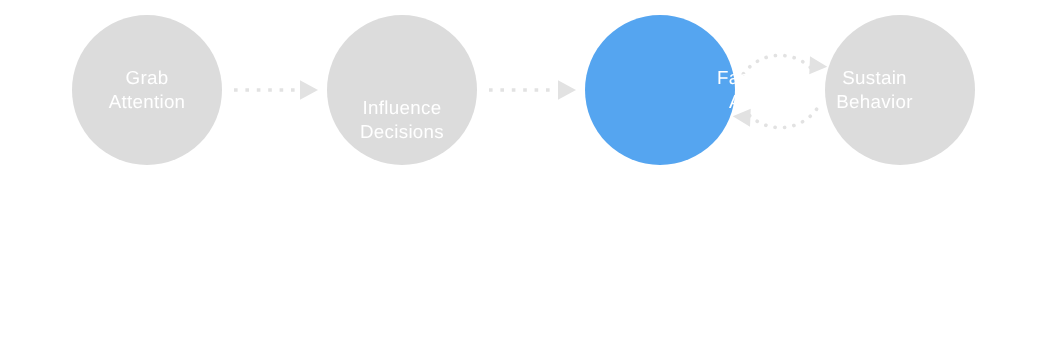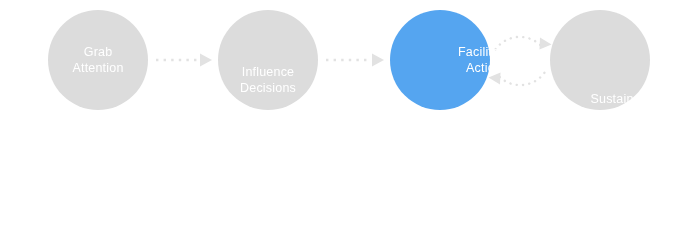--- a/index.html
+++ b/index.html
@@ -39,22 +39,22 @@
     line-height: 16px;
     font-weight: 400;
     letter-spacing: 0.2px;
     pointer-events: none;
     white-space: pre-line;
   }
 
   
   .node-label.n0 { left: 48px;  top: 44px; }
   .node-label.n1 { left: 218px; top: 44px; margin-top: 20px; }
-  .node-label.n2 { left: 390px; top: 44px; padding-left: 44px; }
-  .node-label.n3 { left: 562px; top: 44px; margin-top: 47px; }
+  .node-label.n2 { left: 410px; top: 44px; padding-left: 44px; }
+  .node-label.n3 { left: 533px; top: 44px; }
 </style>
 </head>
 <body>
 
 <div id="diagram" style="background: rgb(255, 255, 255);">
 
   <svg class="flow-svg" viewBox="0 0 700 126" xmlns="http://www.w3.org/2000/svg">
 
     <circle id="node-circle-0" cx="98" cy="60" r="50" fill="#dcdcdc"></circle>
     <circle id="node-circle-1" cx="268" cy="60" r="50" fill="#dcdcdc"></circle>

